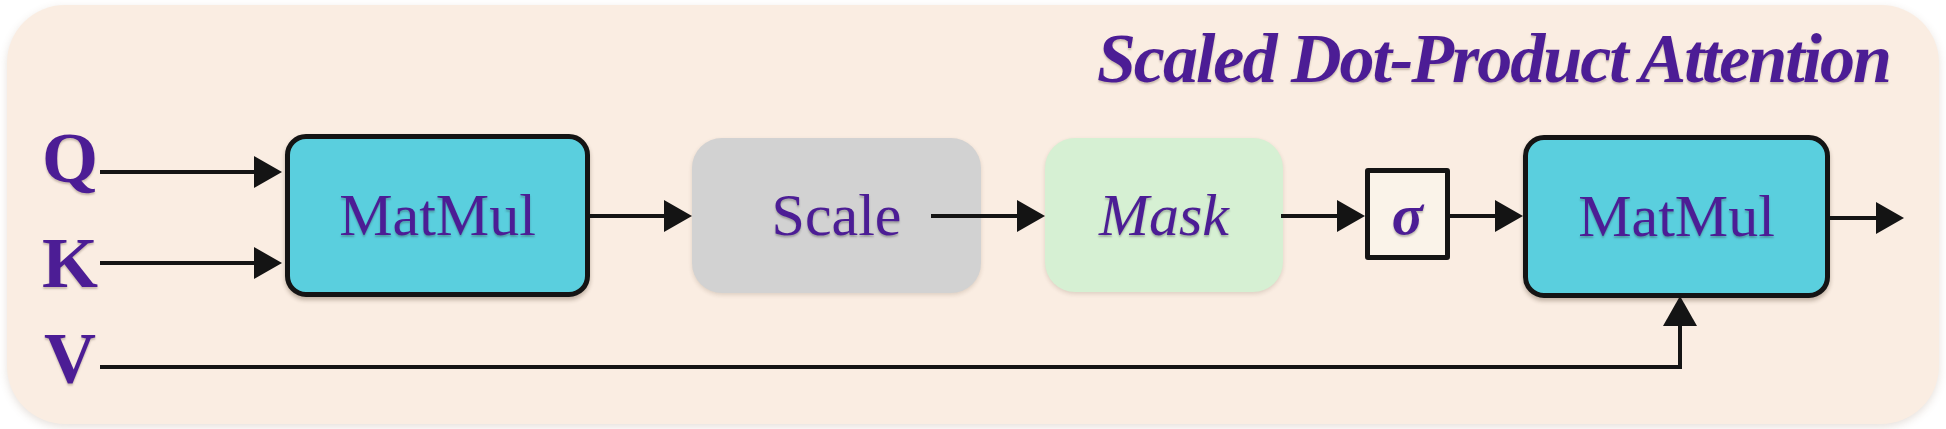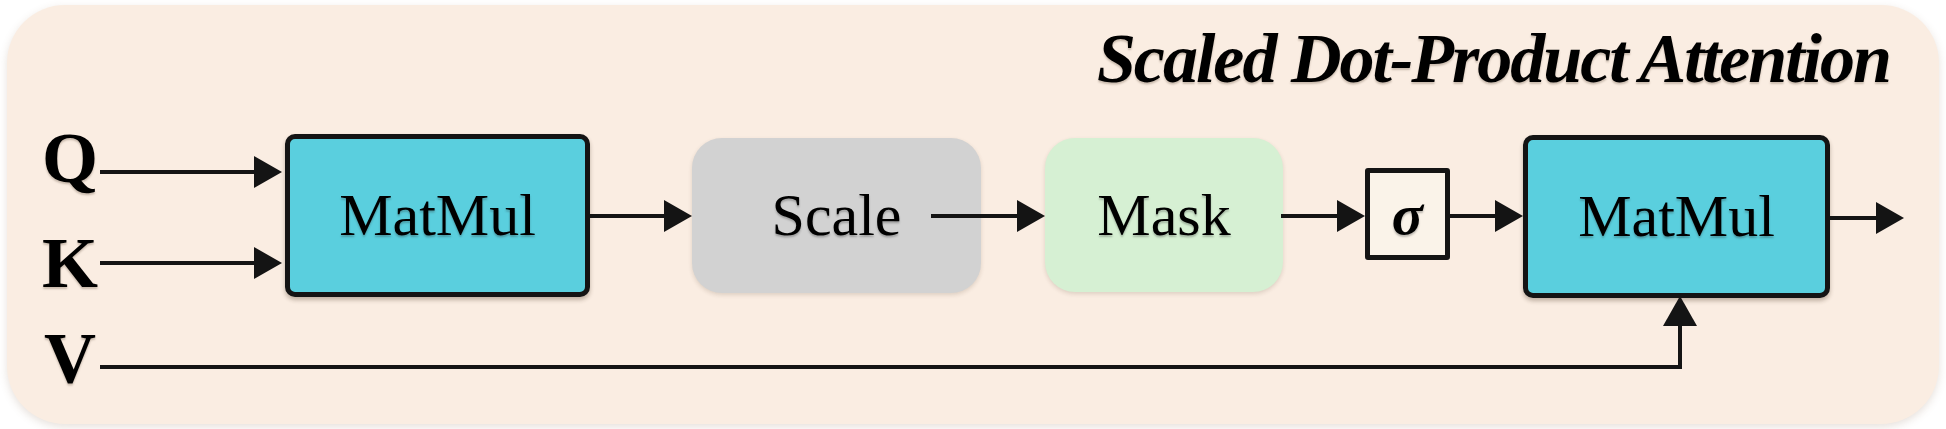--- a/index.html
+++ b/index.html
@@ -3,21 +3,21 @@
 <meta charset="utf-8">
 <style>
   html, body { margin: 0; padding: 0; background: #ffffff; }
   .canvas {
     position: relative;
     width: 1946px;
     height: 429px;
     background: #ffffff;
     overflow: hidden;
     font-family: "Liberation Serif", "DejaVu Serif", serif;
-    color: #000000;
+    color: #4c1d95;
   }
   .panel {
     position: absolute;
     left: 7px; top: 5px;
     width: 1932px; height: 419px;
     border-radius: 58px;
     background: #FAEDE2;
     box-shadow: 0 3px 8px rgba(120,90,60,0.18);
   }
   .title {
@@ -42,21 +42,21 @@
   .io-k { left: 38px; top: 223px; }
   .io-v { left: 38px; top: 318px; }
 
   .node {
     position: absolute;
     display: flex; align-items: center; justify-content: center;
     font-size: 60px;
     box-sizing: border-box;
     text-shadow: 0 2px 2px rgba(40,40,40,0.3);
   }
-  .node-bordered { border: 5px solid #141414; border-radius: 10px; box-shadow: 0 3px 4px rgba(60,40,20,0.3); }
+  .node-bordered { border: 5px solid #141414; border-radius: 21px; box-shadow: 0 3px 4px rgba(60,40,20,0.3); }
   .node-soft { border-radius: 30px; box-shadow: 0 2px 4px rgba(60,40,20,0.15); }
   .n-matmul1 { left: 285px; top: 134px; width: 305px; height: 163px; }
   .n-scale   { left: 692px; top: 138px; width: 289px; height: 155px; }
   .n-mask    { left: 1045px; top: 138px; width: 238px; height: 154px; }
   .n-sigma   { left: 1365px; top: 168px; width: 85px; height: 92px;
                border: 5px solid #141414; border-radius: 3px;
                font-size: 58px; font-style: italic; font-weight: bold; }
   .n-matmul2 { left: 1523px; top: 135px; width: 307px; height: 163px; }
 
   .h-line { position: absolute; height: 4px; background: #141414; }
@@ -125,21 +125,21 @@
   <div class="h-line l-m1"></div>
   <div class="head-right h-m1"></div>
 
   <div class="node node-soft n-scale" style="background: rgb(210, 210, 210);">
     <span>Scale</span>
   </div>
 
   <div class="h-line l-m2"></div>
   <div class="head-right h-m2"></div>
 
-  <div class="node node-soft n-mask" style="background: rgb(214, 240, 211);">
+  <div class="node node-soft n-mask" style="background: rgb(214, 240, 211); font-style: italic;">
     <span>Mask</span>
   </div>
 
   <div class="h-line l-m3"></div>
   <div class="head-right h-m3"></div>
 
   <div class="node n-sigma" style="background: rgb(250, 243, 233);">
     <span>σ</span>
   </div>
 

